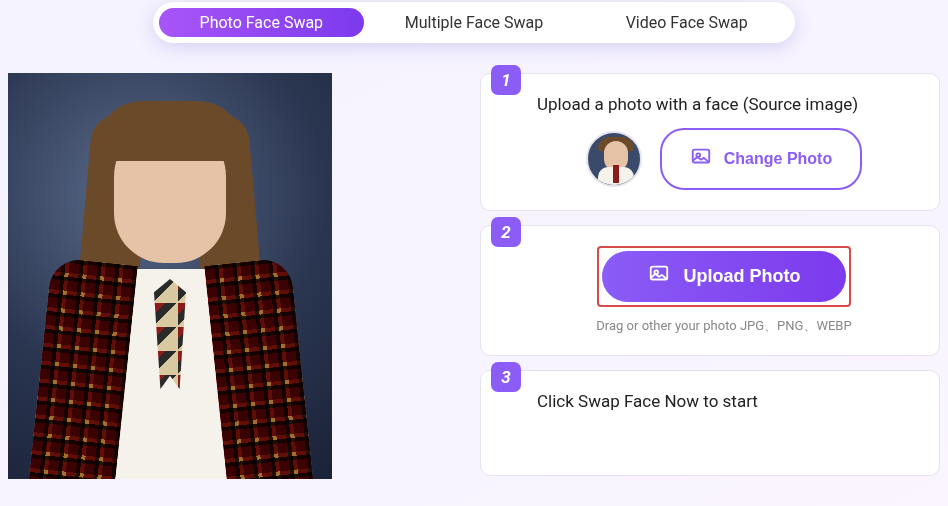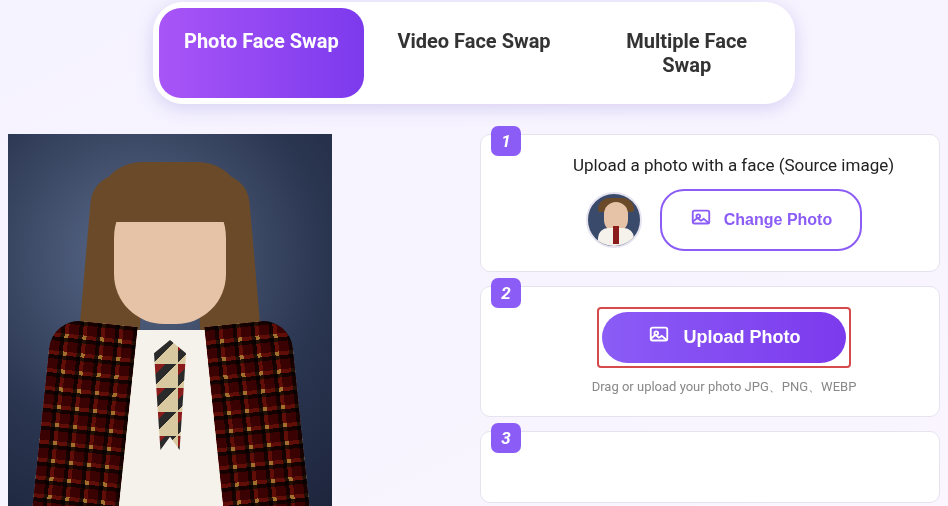--- a/index.html
+++ b/index.html
@@ -16,24 +16,24 @@
     box-shadow: 0 4px 18px rgba(100, 80, 200, 0.22);
     padding: 6px;
     display: flex;
     gap: 8px;
     width: 642px;
     margin: 2px auto 0 auto;
   }
   .tab {
     flex: 1;
     text-align: center;
-    padding: 21px 24px;
+    padding: 5px 24px;
     border-radius: 22px;
-    font-size: 20px;
-    font-weight: 700;
+    font-size: 16px;
+    font-weight: 400;
     color: #333;
     cursor: pointer;
   }
   .tab.active {
     background: linear-gradient(90deg, #a855f7, #7c3aed);
     color: #fff;
   }
   .main {
     display: flex;
     padding: 30px 8px 0 8px;
@@ -125,21 +125,20 @@
     align-items: center;
     justify-content: center;
     font-weight: 700;
     font-style: italic;
     font-size: 17px;
   }
   .step-title {
     font-size: 17px;
     color: #222;
     margin-bottom: 14px;
-    margin-left: 36px;
   }
   .step-row {
     display: flex;
     align-items: center;
     justify-content: center;
     gap: 18px;
   }
   .thumb {
     width: 56px; height: 56px;
     border-radius: 50%;
@@ -191,22 +190,22 @@
     margin-top: 10px;
   }
   .step3-card { padding-bottom: 50px; }
   svg.icon { width: 22px; height: 22px; }
 </style>
 </head>
 <body>
 
 <div class="tabs-container">
   <div class="tab active">Photo Face Swap</div>
+  <div class="tab">Multiple Face Swap</div>
   <div class="tab">Video Face Swap</div>
-  <div class="tab">Multiple Face Swap</div>
 </div>
 
 <div class="main">
   <div class="left-photo">
     <div class="portrait-bg"></div>
     <div class="hair-left"></div>
     <div class="hair-right"></div>
     <div class="torso"></div>
     <div class="plaid-l"></div>
     <div class="plaid-r"></div>
@@ -248,22 +247,23 @@
             <span>
               <svg class="icon" viewBox="0 0 24 24" fill="none" stroke="#fff" stroke-width="2">
                 <rect x="3" y="4" width="18" height="14" rx="2"></rect>
                 <circle cx="9" cy="10" r="2"></circle>
                 <path d="M3 16l5-4 4 3 3-2 6 5"></path>
               </svg>
             </span>
             <span>Upload Photo</span>
           </button>
         </span>
-        <div class="helper">Drag or upload your photo  JPG、PNG、WEBP</div>
+        <div class="helper">Drag or other your photo  JPG、PNG、WEBP</div>
       </div>
     </div>
 
     <div class="step-card step3-card">
       <div class="step-num">3</div>
+      <div class="step-title">Click Swap Face Now to start</div>
     </div>
 
   </div>
 </div>
 
 </body></html>

